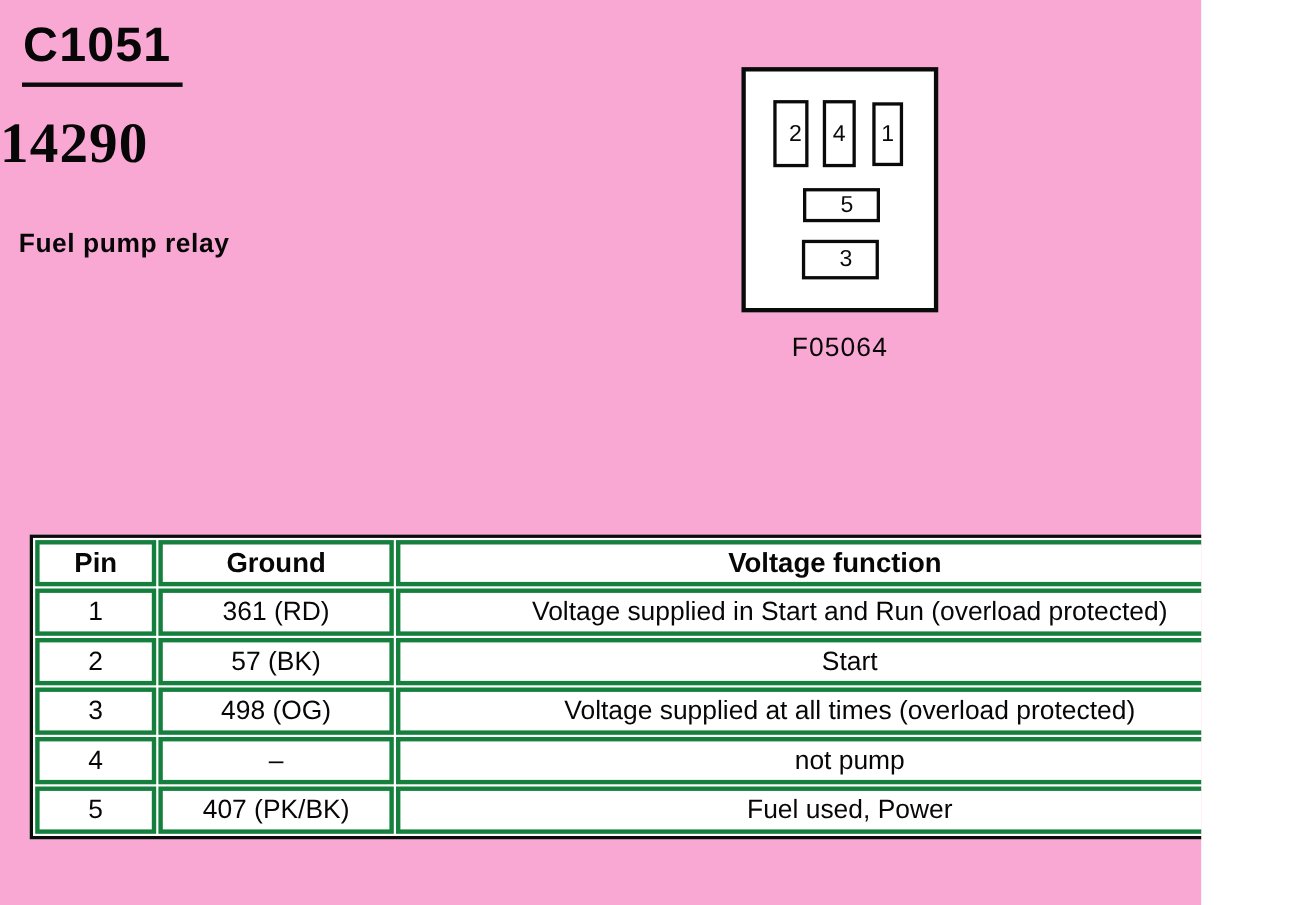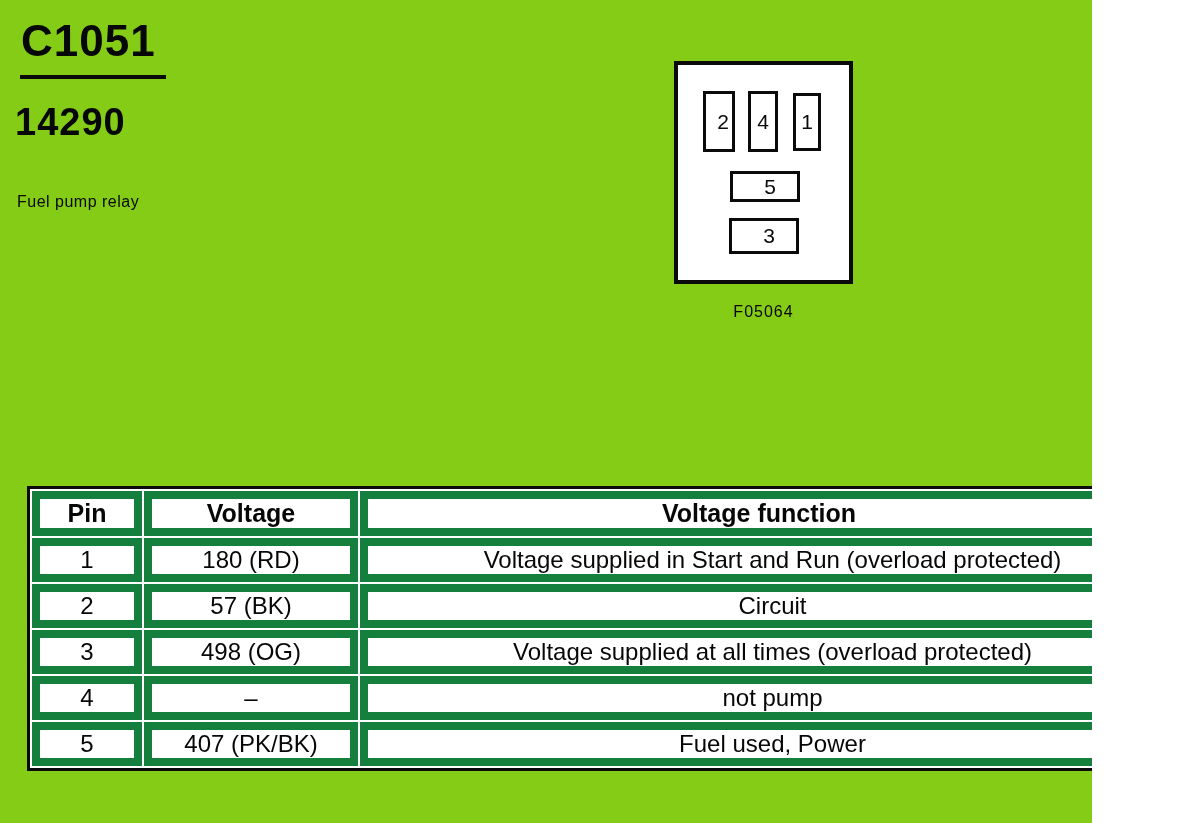--- a/index.html
+++ b/index.html
@@ -5,50 +5,52 @@
   * { margin: 0; padding: 0; box-sizing: border-box; }
   html, body { background: #ffffff; }
   body {
     font-family: "Liberation Sans", sans-serif;
     color: #070707;
   }
   .page {
     position: relative;
     width: 1092px;
     height: 823px;
-    background: #84cc16;
+    background: #f9a8d4;
     overflow: hidden;
   }
 
   
   .connector-id {
     position: absolute;
     left: 20px;
     top: 16px;
     font-size: 44px;
     font-weight: bold;
     letter-spacing: 1px;
     border-bottom: 4px solid #0a0a0a;
     padding: 0 10px 9px 1px;
     display: inline-block;
   }
   .part-number {
     position: absolute;
-    left: 15px;
+    left: 0;
     top: 101px;
-    font-size: 38px;
+    font-size: 52px;
     font-weight: bold;
     letter-spacing: 1px;
+    font-family: Liberation Serif, serif;
   }
   .component-desc {
     position: absolute;
     left: 17px;
-    top: 193px;
-    font-size: 16px;
+    top: 208px;
+    font-size: 24px;
     letter-spacing: 0.5px;
+    font-weight: bold;
   }
 
   
   .close-btn {
     position: absolute;
     left: 1128px;
     top: -2px;
     width: 54px;
     height: 54px;
     border-radius: 50%;
@@ -84,40 +86,40 @@
   .pin-4 { left: 70px;  top: 26px;  width: 30px; height: 61px; }
   .pin-1 { left: 115px; top: 28px;  width: 28px; height: 58px; }
   .pin-5 { left: 52px;  top: 106px; width: 70px; height: 31px; padding-left: 10px; }
   .pin-3 { left: 51px;  top: 153px; width: 70px; height: 36px; padding-left: 10px; }
   .figure-label {
     position: absolute;
     left: 674px;
     top: 303px;
     width: 179px;
     text-align: center;
-    font-size: 16px;
+    font-size: 24px;
     letter-spacing: 1px;
   }
 
   
   .pin-table {
     position: absolute;
     left: 27px;
     top: 486px;
     width: 1136px;
     border: 3px solid #0a0a0a;
     border-collapse: separate;
     border-spacing: 2px;
     table-layout: fixed;
     background: #ffffff;
   }
   .pin-table col.col-pin     { width: 110px; }
   .pin-table col.col-circuit { width: 214px; }
   .pin-table th, .pin-table td {
-    border: 8px solid #15803d;
+    border: 4px solid #15803d;
     text-align: center;
     vertical-align: middle;
     height: 43px;
     font-size: 24px;
     overflow: hidden;
     white-space: nowrap;
     margin-top: 24px;
   }
   .pin-table th {
     font-weight: bold;
@@ -171,34 +173,34 @@
 
   <table class="pin-table">
     <colgroup>
       <col class="col-pin">
       <col class="col-circuit">
       <col class="col-function">
     </colgroup>
     <thead>
       <tr>
         <th>Pin</th>
-        <th>Voltage</th>
+        <th>Ground</th>
         <th>Voltage function</th>
       </tr>
     </thead>
     <tbody>
       <tr>
         <td>1</td>
-        <td>180 (RD)</td>
+        <td>361 (RD)</td>
         <td class="cell-function">Voltage supplied in Start and Run (overload protected)</td>
       </tr>
       <tr>
         <td>2</td>
         <td>57 (BK)</td>
-        <td class="cell-function">Circuit</td>
+        <td class="cell-function">Start</td>
       </tr>
       <tr>
         <td>3</td>
         <td>498 (OG)</td>
         <td class="cell-function">Voltage supplied at all times (overload protected)</td>
       </tr>
       <tr>
         <td>4</td>
         <td>–</td>
         <td class="cell-function">not pump</td>

